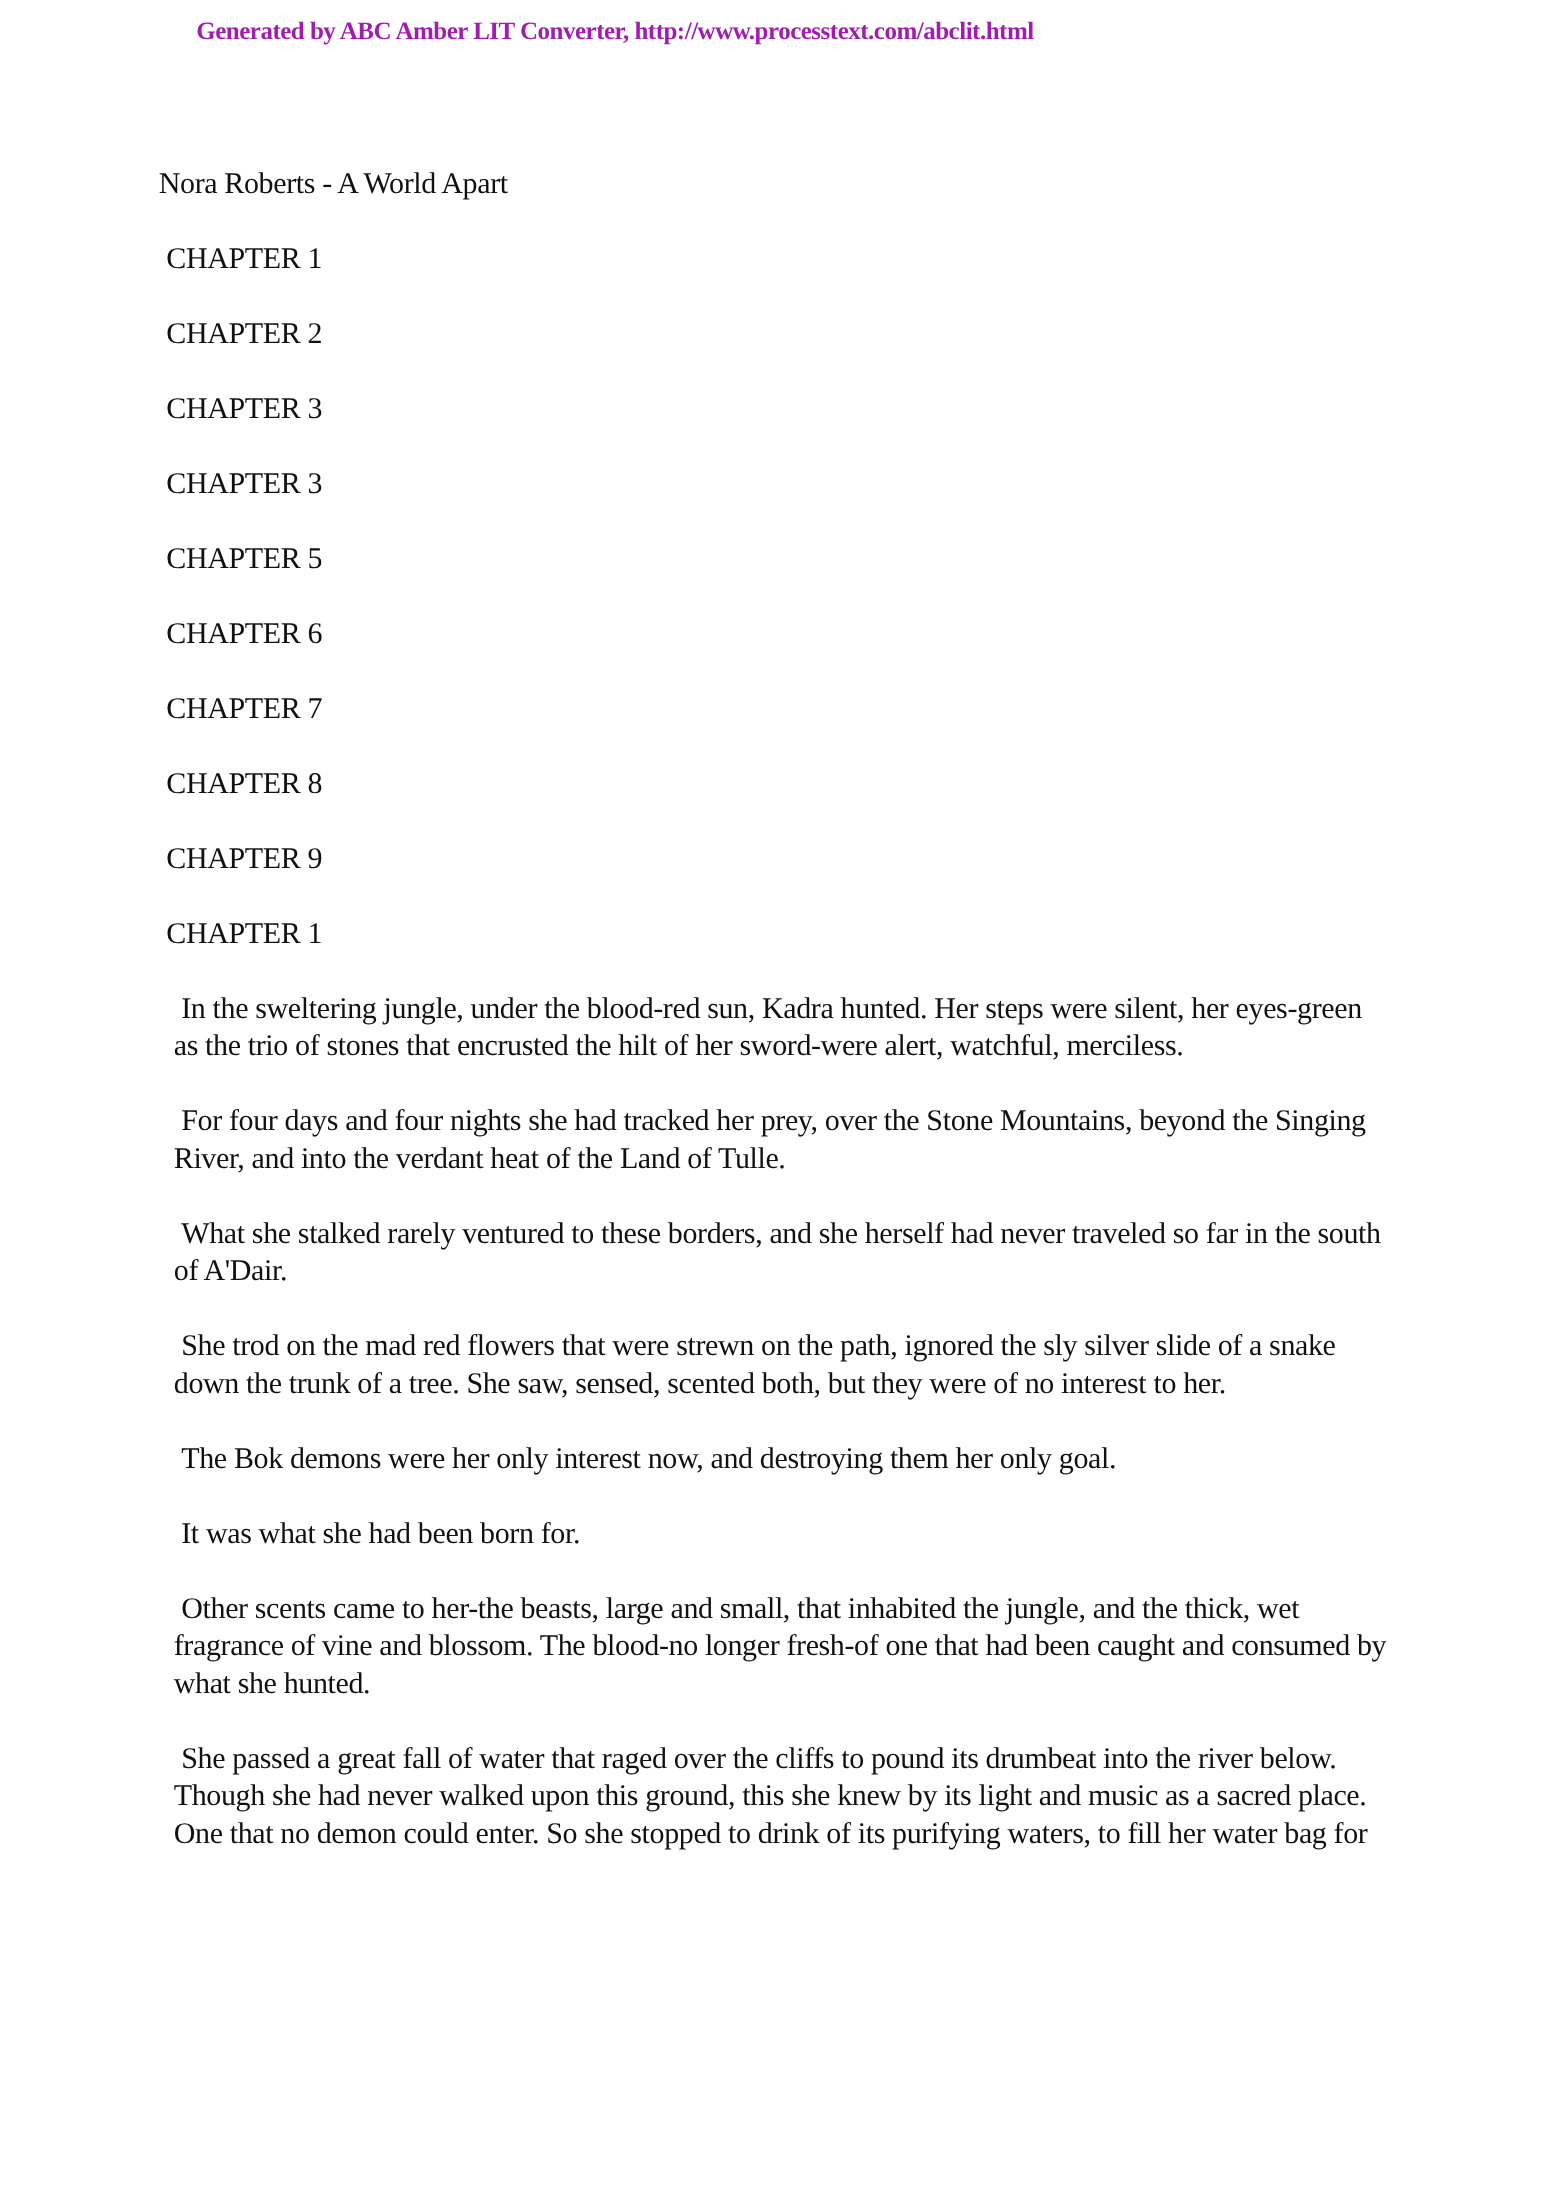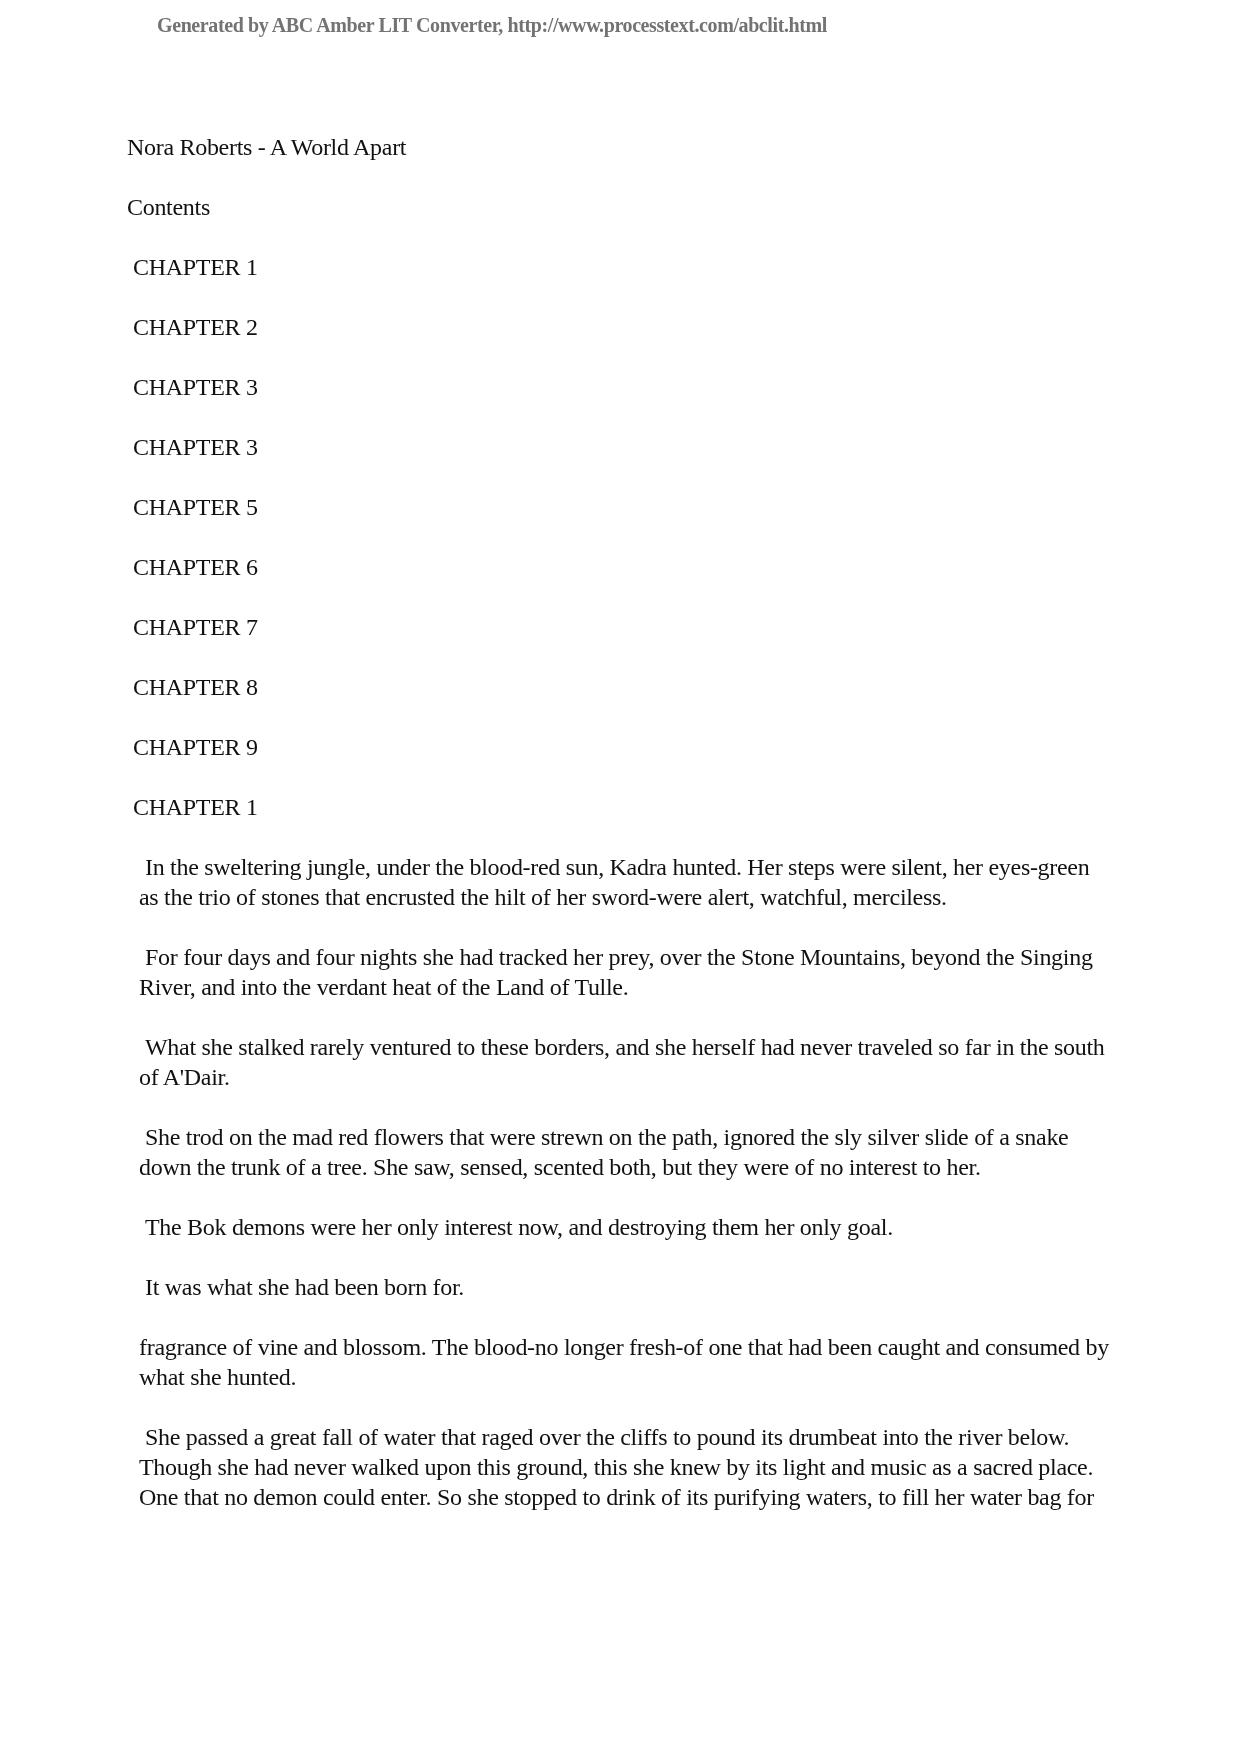--- a/index.html
+++ b/index.html
@@ -1,35 +1,34 @@
 <!DOCTYPE html>
 <html><head>
 <meta charset="utf-8">
 <style>
   html, body { margin:0; padding:0; background:#ffffff; }
   body { width:1240px; height:1755px; position:relative; overflow:hidden;
          font-family:"Liberation Serif", serif; color:#111111; }
   .header { position:absolute; left:157px; top:14px; font-weight:bold; font-size:20px;
-            color:#737373; letter-spacing:-0.4px; white-space:nowrap; }
+            color:#a21caf; letter-spacing:-0.4px; white-space:nowrap; }
   .content { position:absolute; left:127px; top:118px; width:1000px; font-size:24px;
              line-height:30px; letter-spacing:-0.3px; }
   .line { margin:0; height:30px; white-space:nowrap; }
   .gap30 { margin-bottom:30px;margin-top:14px; }
   .para { margin:0 0 30px 12px; white-space:normal; }
   .para .l { display:block; white-space:nowrap; }
   .indent { padding-left:6px;font-family:Liberation Serif, serif; }
 </style>
 </head>
 <body>
 
 <div class="header">Generated by ABC Amber LIT Converter, http://www.processtext.com/abclit.html</div>
 
 <div class="content">
   <p class="line gap30">Nora Roberts - A World Apart</p>
-  <p class="line gap30">Contents</p>
 
   <div>
     <p class="line gap30 indent">CHAPTER 1</p>
     <p class="line gap30 indent">CHAPTER 2</p>
     <p class="line gap30 indent">CHAPTER 3</p>
     <p class="line gap30 indent">CHAPTER 3</p>
     <p class="line gap30 indent">CHAPTER 5</p>
     <p class="line gap30 indent">CHAPTER 6</p>
     <p class="line gap30 indent">CHAPTER 7</p>
     <p class="line gap30 indent">CHAPTER 8</p>
@@ -55,20 +54,21 @@
       <span class="l indent">She trod on the mad red flowers that were strewn on the path, ignored the sly silver slide of a snake</span>
       <span class="l">down the trunk of a tree. She saw, sensed, scented both, but they were of no interest to her.</span>
     </p>
     <p class="para">
       <span class="l indent">The Bok demons were her only interest now, and destroying them her only goal.</span>
     </p>
     <p class="para">
       <span class="l indent">It was what she had been born for.</span>
     </p>
     <p class="para">
+      <span class="l indent">Other scents came to her-the beasts, large and small, that inhabited the jungle, and the thick, wet</span>
       <span class="l">fragrance of vine and blossom. The blood-no longer fresh-of one that had been caught and consumed by</span>
       <span class="l">what she hunted.</span>
     </p>
     <p class="para">
       <span class="l indent">She passed a great fall of water that raged over the cliffs to pound its drumbeat into the river below.</span>
       <span class="l">Though she had never walked upon this ground, this she knew by its light and music as a sacred place.</span>
       <span class="l">One that no demon could enter. So she stopped to drink of its purifying waters, to fill her water bag for</span>
     </p>
   </div>
 </div>

